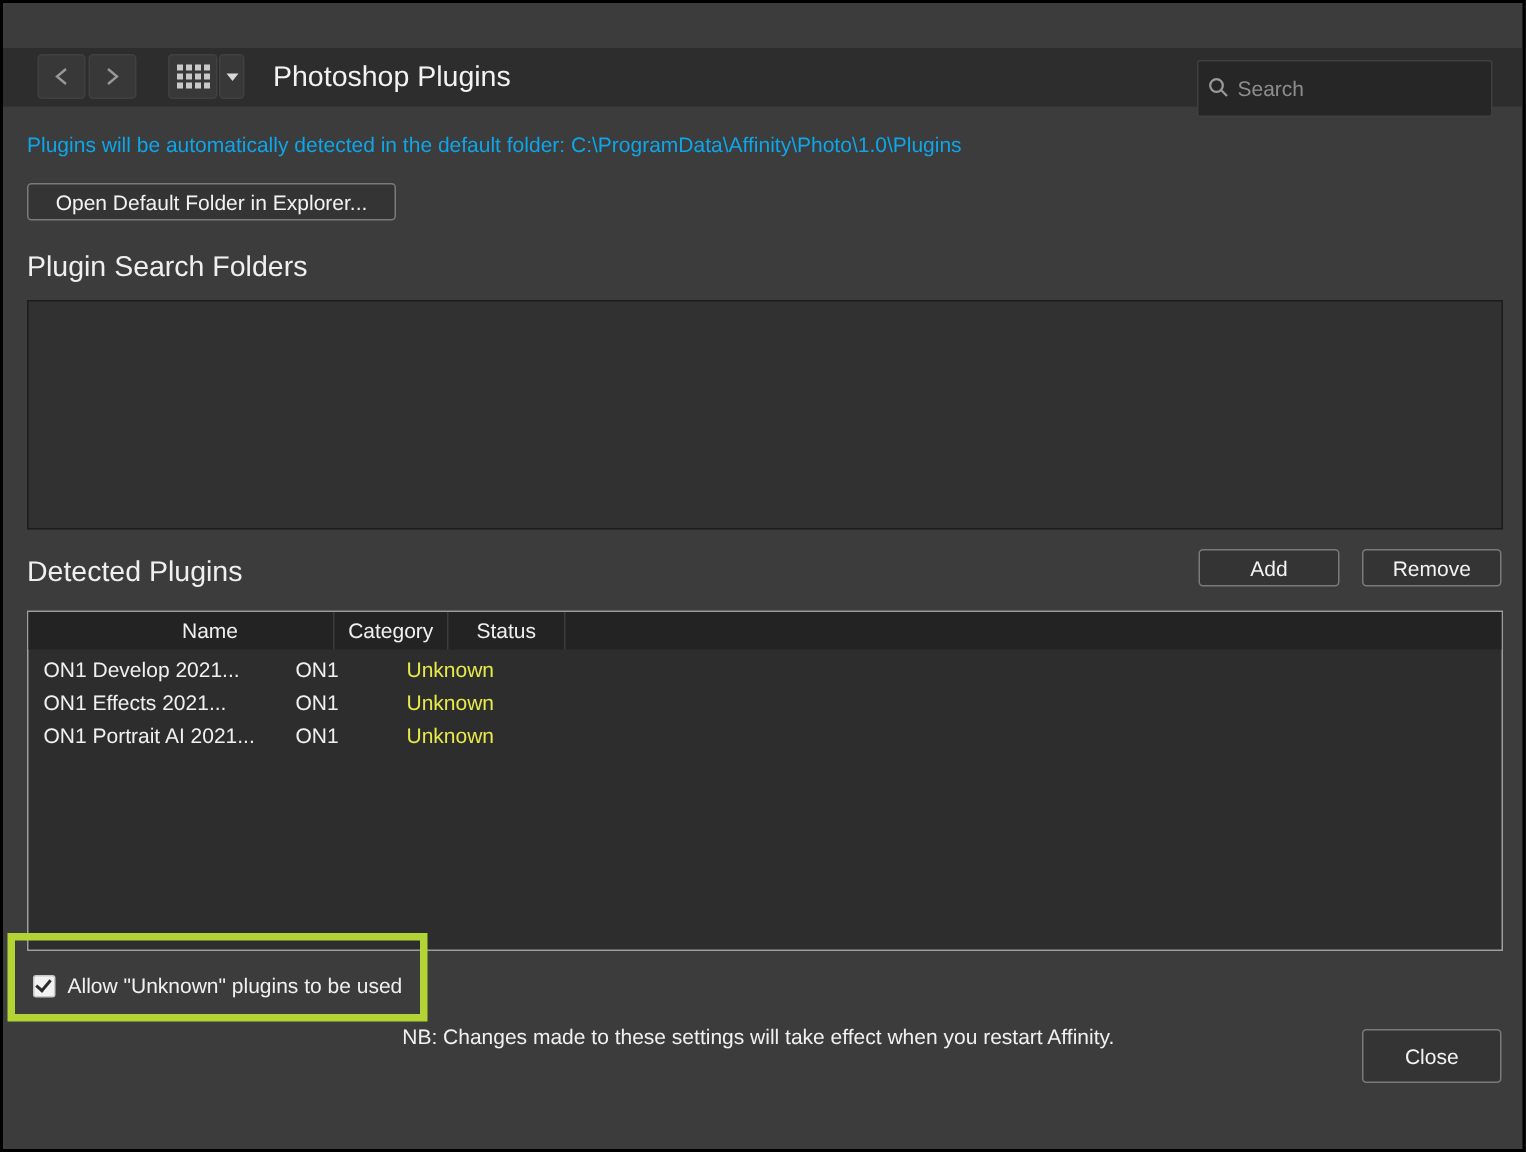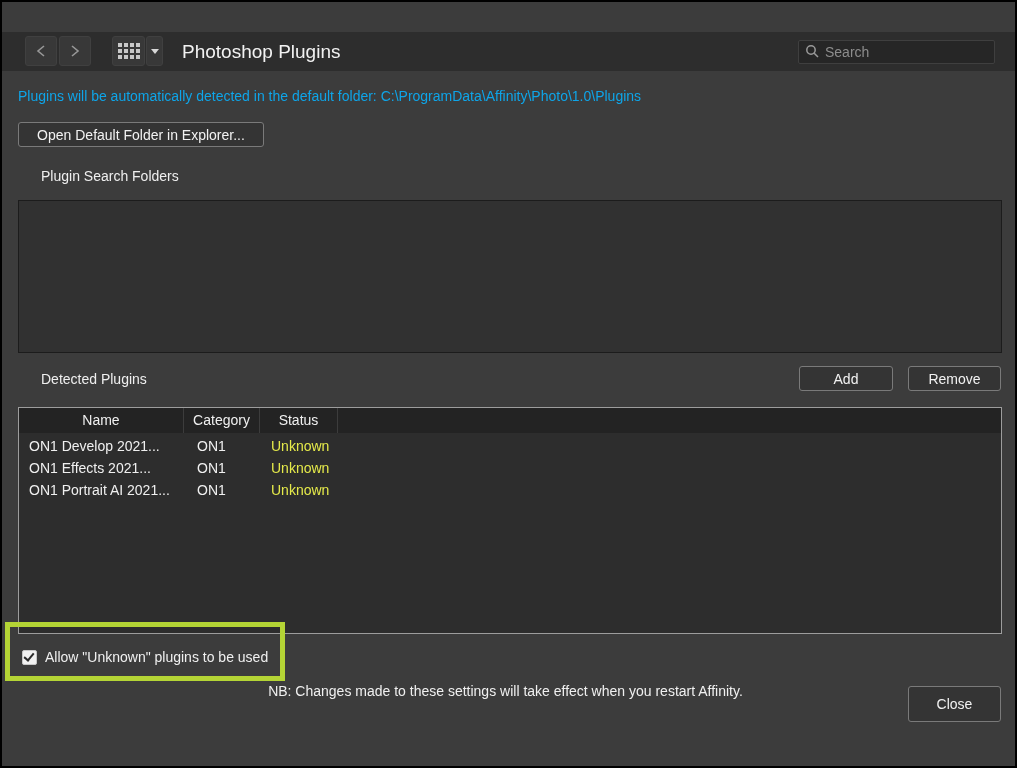--- a/index.html
+++ b/index.html
@@ -15,35 +15,35 @@
   
   .toolbar{position:absolute;top:30px;left:0;right:0;height:39px;background:#2d2d2d;}
   .tb-btn{position:absolute;top:4px;width:32px;height:30px;background:#383838;border:1px solid #404040;border-radius:3px;box-sizing:border-box;display:flex;align-items:center;justify-content:center;}
   .tb-btn svg{display:block;}
   .grid-btn{left:110px;width:33px;}
   .grid-icon{display:grid;grid-template-columns:repeat(4,4px);grid-template-rows:repeat(3,4px);gap:2px;}
   .grid-icon i{background:#c9c9c9;width:4px;height:4px;}
   .drop-btn{left:144px;width:17px;}
   .drop-btn .tri{width:0;height:0;border-left:4px solid transparent;border-right:4px solid transparent;border-top:5px solid #d8d8d8;}
   .section-title{position:absolute;left:180px;top:0;height:39px;line-height:39px;font-size:19px;color:#f2f2f2;}
-  .searchbox{position:absolute;left:796px;top:8px;width:197px;height:24px;background:#262626;border:1px solid #3f3f3f;box-sizing:border-box;border-radius:2px;display:flex;align-items:center;padding:4px 6px;gap:6px;}
+  .searchbox{position:absolute;left:796px;top:8px;width:197px;height:24px;background:#262626;border:1px solid #3f3f3f;box-sizing:border-box;border-radius:2px;display:flex;align-items:center;padding:18px 6px;gap:6px;}
   .searchbox .ph{color:#8d8d8d;font-size:14px;}
   
   .intro{position:absolute;left:16px;top:86px;font-size:14px;color:#0ea5e9;}
   .btn{background:#343434;border:1px solid #7a7a7a;border-radius:3px;color:#f2f2f2;font-size:14px;font-family:"Liberation Sans",sans-serif;box-sizing:border-box;display:flex;align-items:center;justify-content:center;}
   .open-folder{position:absolute;left:16px;top:120px;width:246px;height:25px;}
-  .label{position:absolute;font-size:14px;color:#efefef;margin-left:23px;}
+  .label{position:absolute;font-size:19px;color:#efefef;}
   .lbl-search-folders{left:16px;top:166px;}
   .folders-box{position:absolute;left:16px;top:198px;width:984px;height:153px;background:#313131;border:1px solid #1c1c1c;box-sizing:border-box;}
   .lbl-detected{left:16px;top:369px;}
   .add-btn{position:absolute;left:797px;top:364px;width:94px;height:25px;}
   .remove-btn{position:absolute;left:906px;top:364px;width:93px;height:25px;}
   
   .table{position:absolute;left:16px;top:405px;width:984px;height:227px;background:#2d2d2d;border:1px solid #9d9d9d;box-sizing:border-box;}
-  .thead{position:absolute;left:0;top:0;right:0;height:25px;background:#232323;display:flex;}
+  .thead{position:absolute;left:0;top:0;right:0;height:25px;background:#232323;display:flex;padding-left:39px;}
   .th{height:25px;line-height:25px;text-align:center;font-size:14px;color:#f0f0f0;border-right:1px solid #3c3c3c;box-sizing:border-box;}
   .th.c-name{width:165px;}
   .th.c-cat{width:76px;}
   .th.c-status{width:78px;}
   .trow{position:absolute;left:0;right:0;height:22px;line-height:22px;font-size:14px;}
   .trow .cell{position:absolute;white-space:nowrap;}
   .trow .cell.name{left:10px;}
   .trow .cell.cat{left:178px;}
   .trow .cell.status{left:252px;}
   .r0{top:27px;} .r1{top:49px;} .r2{top:71px;}

